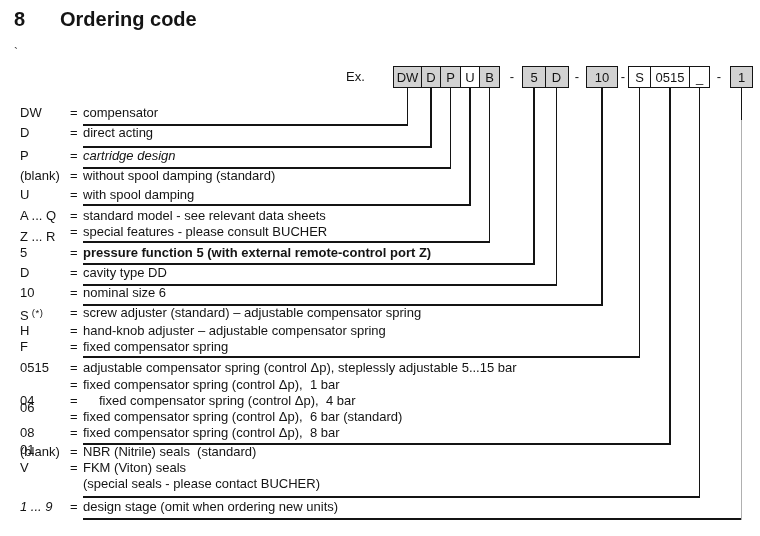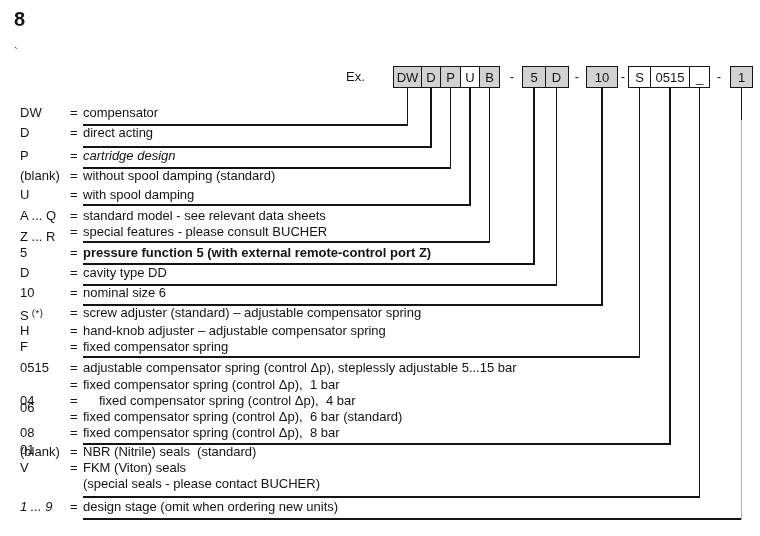--- a/index.html
+++ b/index.html
@@ -27,20 +27,21 @@
   .sup { font-size:9.5px; vertical-align:4px; letter-spacing:0.5px; }
   .h-line { position:absolute; left:83px; height:1.5px; background:#141414; }
   .v-line { position:absolute; width:1.5px; background:#141414; }
   .v-line.faded { background:#b0b0b0; }
 </style>
 </head>
 <body>
 
 <div class="page">
   <span class="title-num">8</span>
+  <span class="title-txt">Ordering code</span>
   <span class="stray">`</span>
   <span class="ex-label">Ex.</span>
   <div id="box-row">
       <div class="box-group" style="left: 393px;">
         <div class="box gray" style="width: 29px;">DW</div>
         <div class="box gray" style="width: 21px;">D</div>
         <div class="box gray" style="width: 21px;">P</div>
         <div class="box" style="width: 21px;">U</div>
         <div class="box gray" style="width: 21px;">B</div>
       </div>

